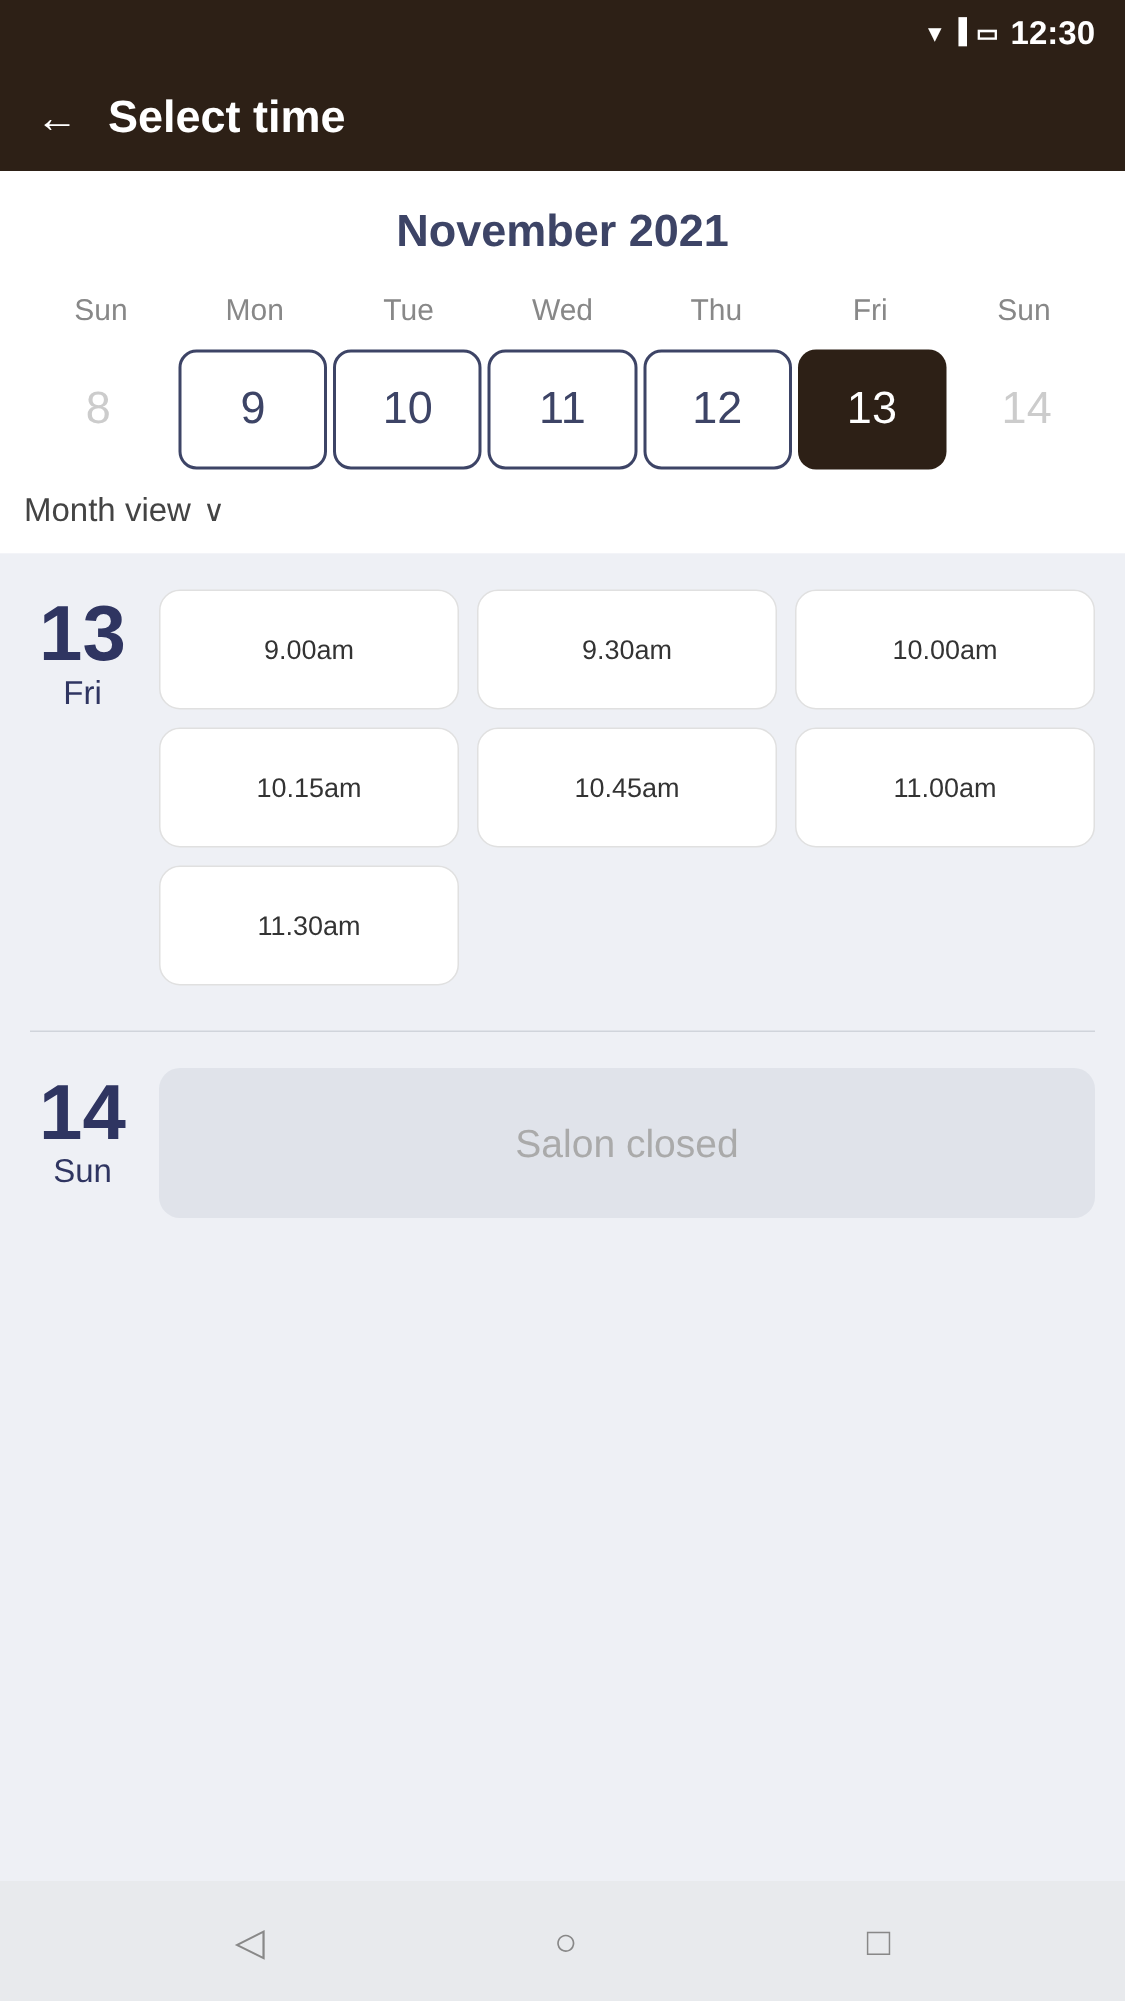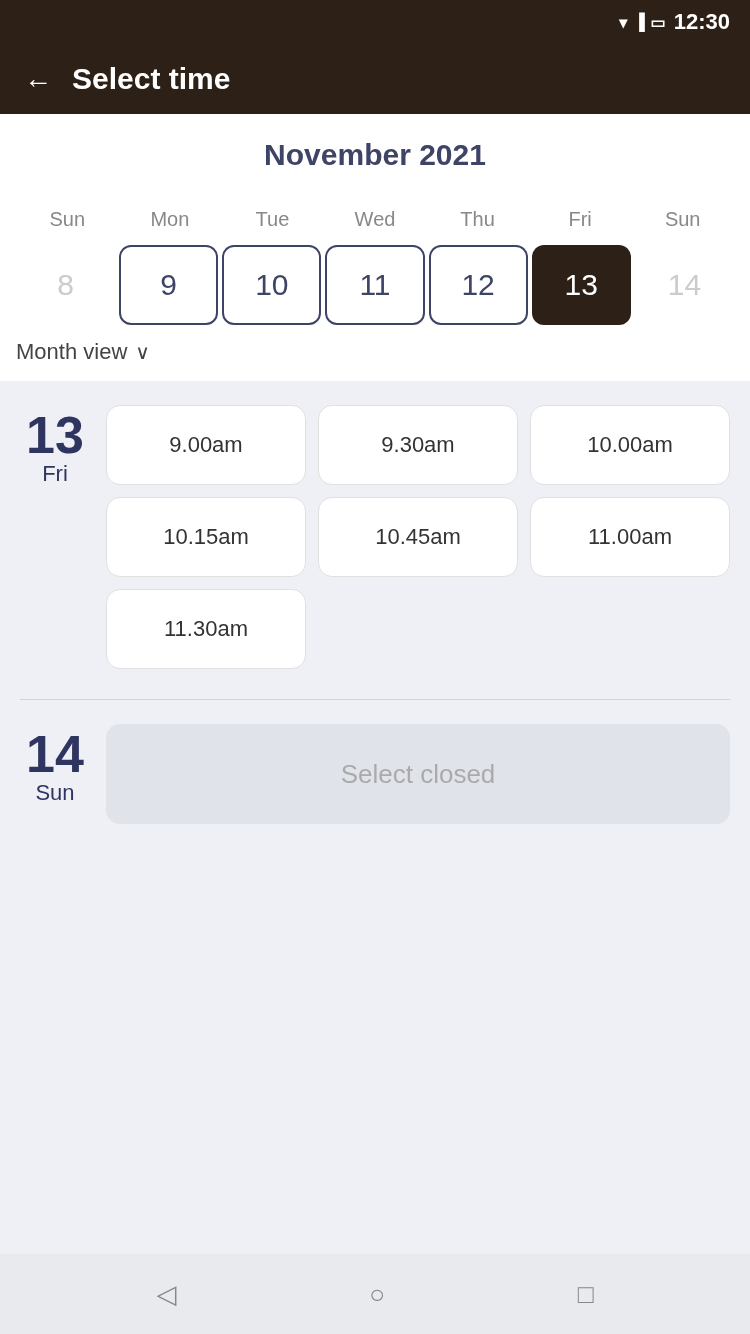--- a/index.html
+++ b/index.html
@@ -60,21 +60,21 @@
     
     .calendar-section {
       background: white;
       padding: 24px 16px 16px;
     }
     .month-label {
       text-align: center;
       font-size: 30px;
       font-weight: 600;
       color: #3d4466;
-      margin-bottom: 32px;
+      margin-bottom: 20px;
     }
     .weekdays {
       display: grid;
       grid-template-columns: repeat(7, 1fr);
       text-align: center;
       margin-bottom: 10px;
     }
     .weekday {
       font-size: 20px;
       color: #888;
@@ -162,21 +162,21 @@
       gap: 12px;
       flex: 1;
     }
     .time-slot {
       background: white;
       border-radius: 14px;
       display: flex;
       align-items: center;
       justify-content: center;
       height: 80px;
-      font-size: 22px;
+      font-size: 18px;
       color: #333;
       cursor: pointer;
       border: 1px solid #e0e0e0;
     }
 
     
     .divider {
       height: 1px;
       background: #d0d4db;
       margin: 10px 0 24px;
@@ -282,21 +282,21 @@
   </div>
 
   <div class="divider"></div>
 
   <div class="day-block salon-closed-block">
     <div class="day-label">
       <span class="day-number">14</span>
       <span class="day-name">Sun</span>
     </div>
     <div class="salon-closed-box">
-      <span>Select closed</span>
+      <span>Salon closed</span>
     </div>
   </div>
 
 </div>
 
 <div class="bottom-nav">
   <button class="nav-btn">◁</button>
   <button class="nav-btn">○</button>
   <button class="nav-btn">□</button>
 </div>

